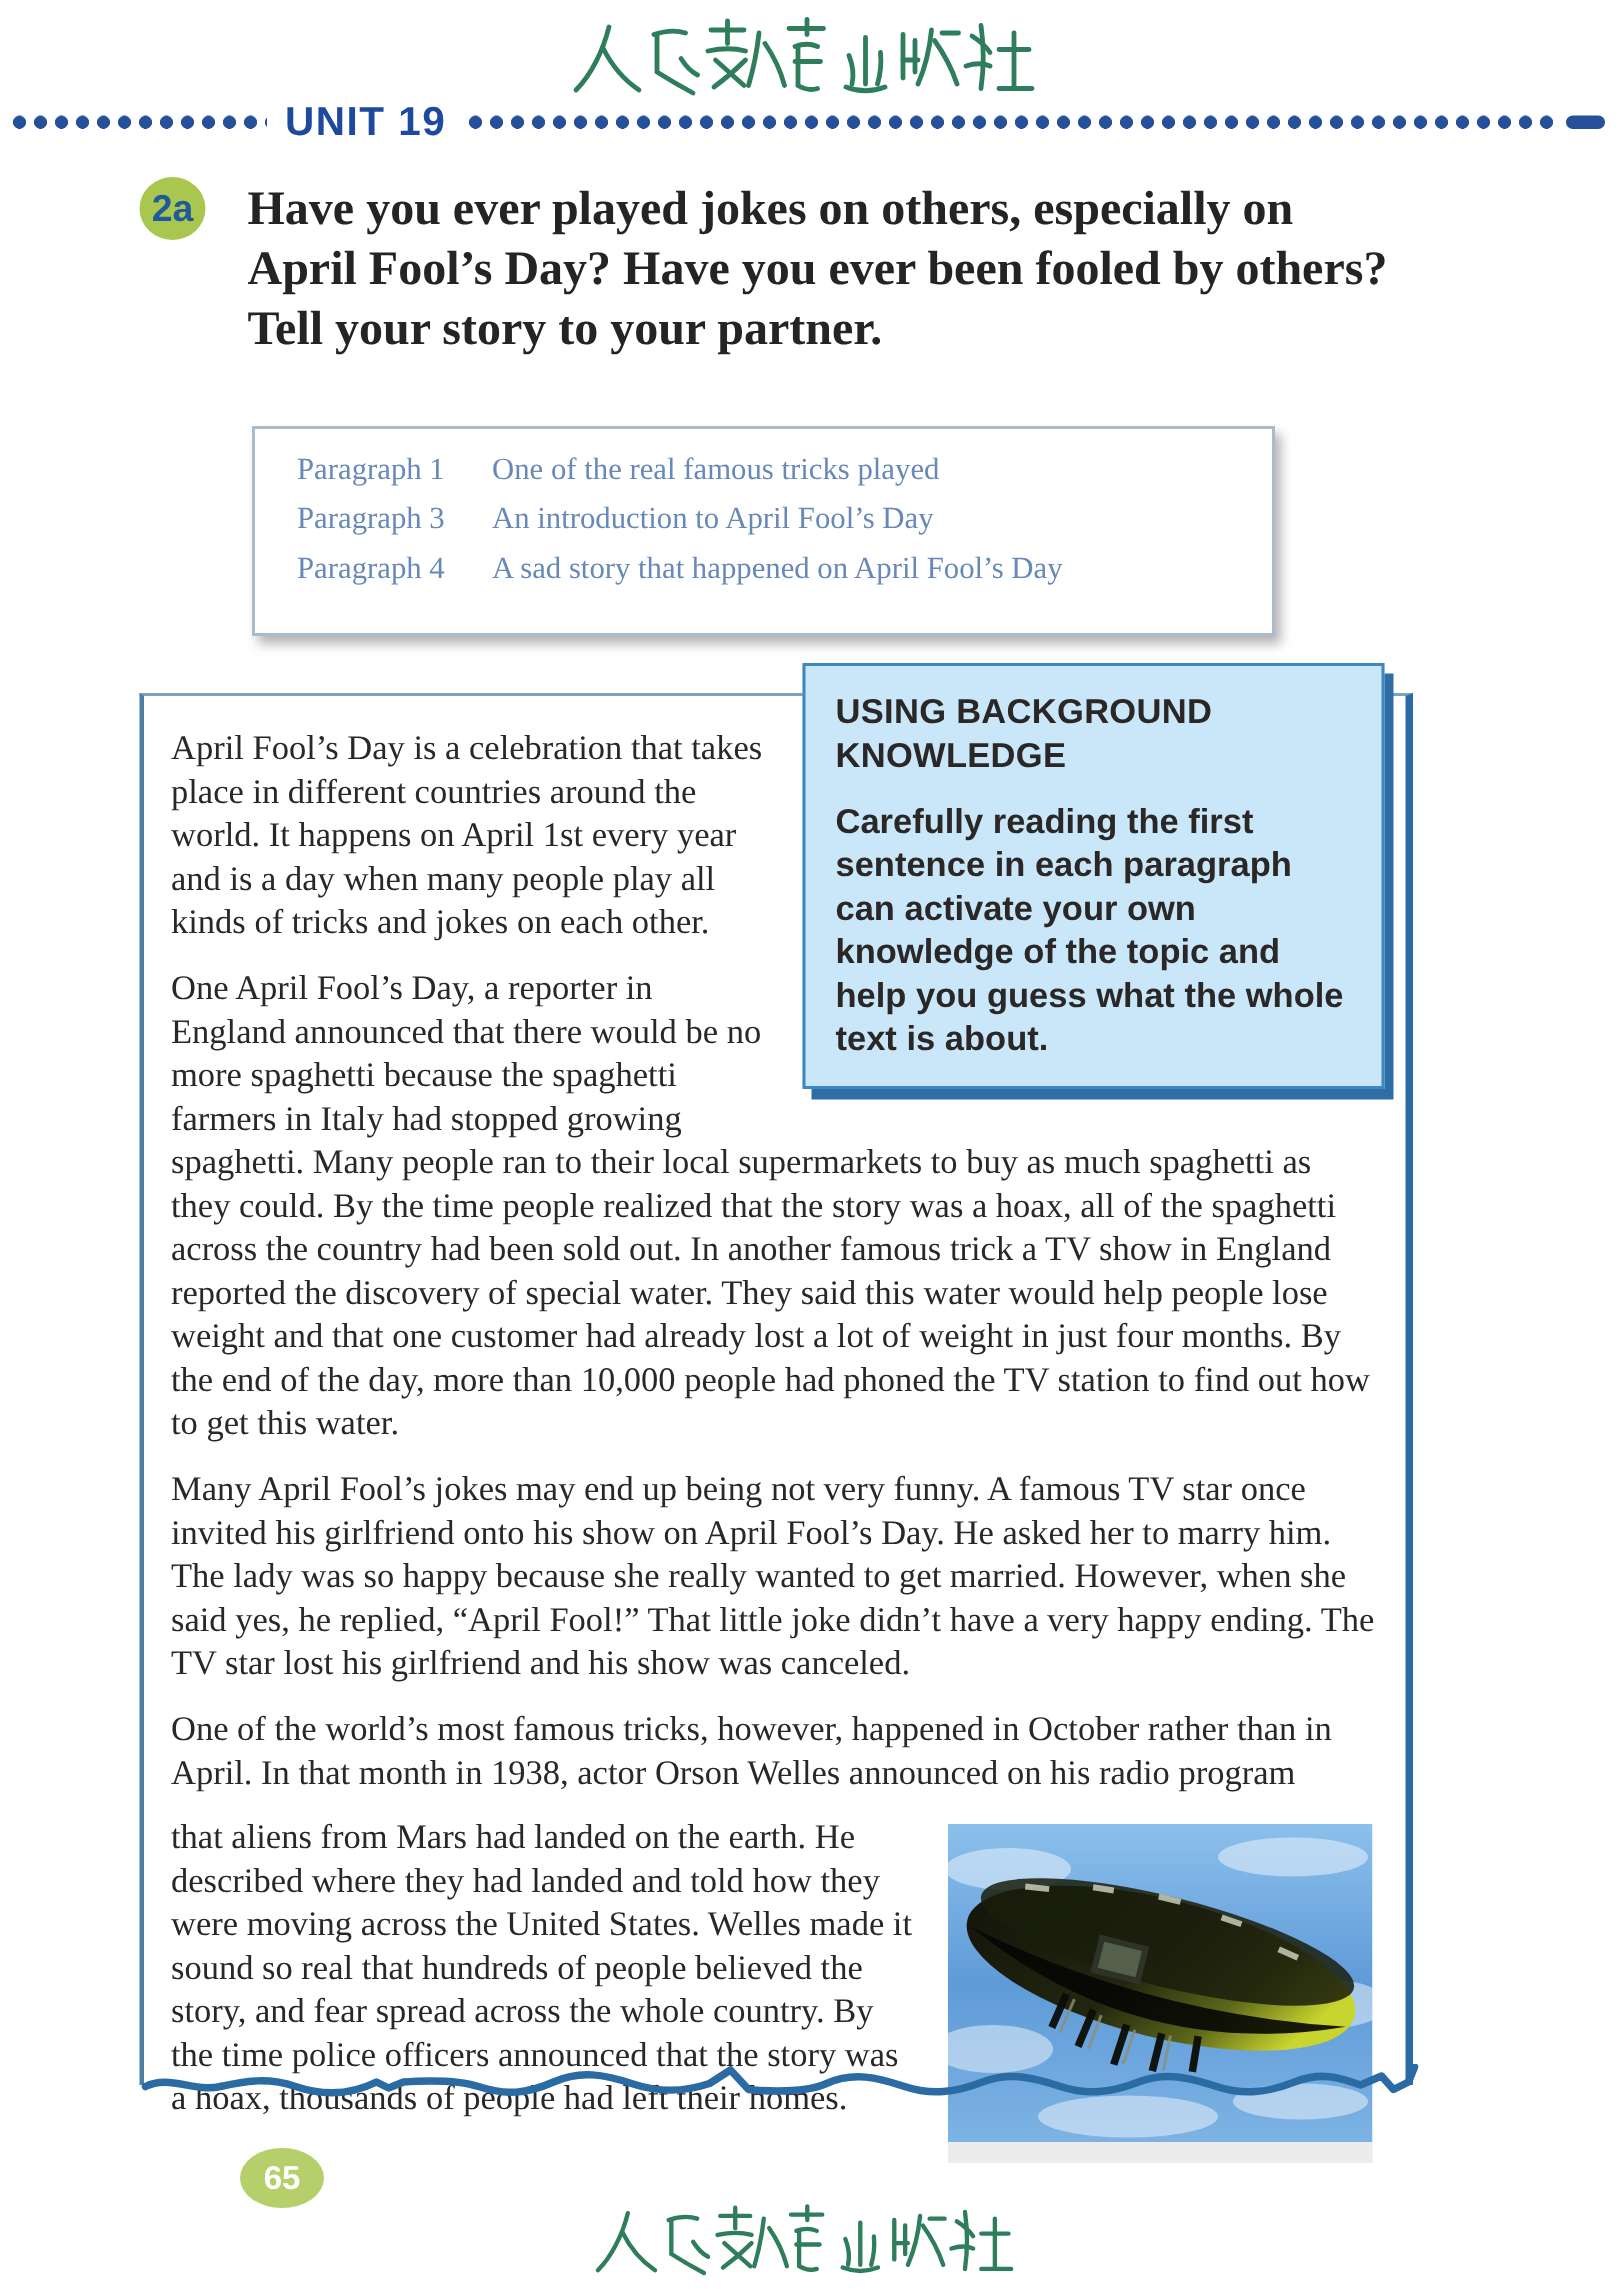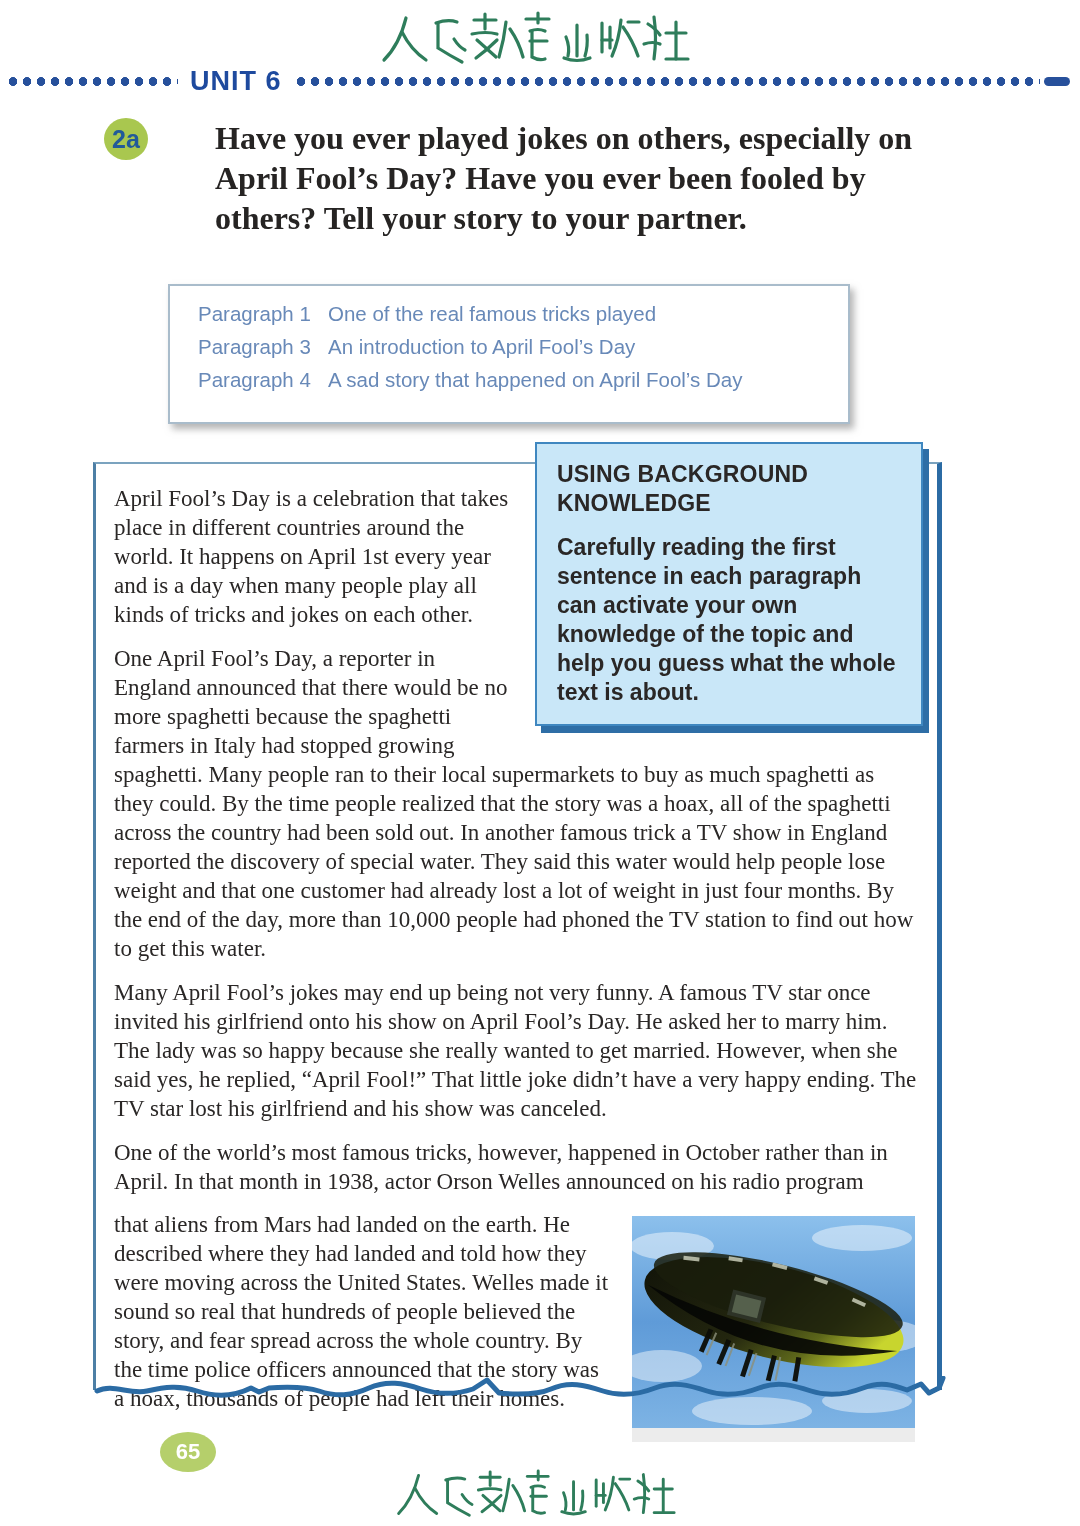--- a/index.html
+++ b/index.html
@@ -23,40 +23,40 @@
     background-size:14px 9px;background-repeat:repeat-x;background-position:left center;
   }
   .dots-left{width:172px;margin-left:6px;}
   .dots-right{flex:1;margin-right:4px;}
   .unit-label{
     font-family:"Liberation Sans",sans-serif;font-weight:bold;font-size:27px;
     color:#1e4a9e;padding:0 12px;letter-spacing:1px;white-space:nowrap;
   }
   .end-pill{width:26px;height:9px;border-radius:5px;background:#27509b;margin-right:10px;flex:0 0 auto;}
   
-  .task{position:absolute;left:104px;width:840px;display:flex;gap:39px;}
+  .task{position:absolute;left:93px;width:840px;display:flex;}
   .task-2a{top:118px;}
   .task-2b{top:205px;}
   .badge{
     flex:0 0 auto;width:44px;height:42px;border-radius:50%;background:#a9c74f;
     display:flex;align-items:center;justify-content:center;
     font-family:"Liberation Sans",sans-serif;font-weight:bold;font-size:25px;color:#215a9a;
     margin-right:28px;
   }
   .task-text{
     font-weight:bold;font-size:32px;line-height:40px;color:#262423;width:768px;
   }
   
   .match-box{
     position:absolute;left:168px;top:284px;width:682px;height:140px;
     background:#ffffff;border:2px solid #a9bccb;
     box-shadow:4px 5px 7px rgba(120,120,120,0.55);
     padding:11px 0 0 28px;box-sizing:border-box;
   }
-  .match-row{display:flex;font-family:Liberation Sans, sans-serif;font-size:20.5px;
+  .match-row{display:flex;font-family:Liberation Serif, serif;font-size:20.5px;
     color:#6889b8;line-height:33px;}
   .match-label{flex:0 0 130px;}
   
   .passage{
     position:absolute;left:93px;top:462px;width:849px;height:928px;
     border-top:2px solid #7ba3bf;border-left:3px solid #4d7fa5;border-right:5px solid #2b6ba4;
     box-sizing:border-box;background:#ffffff;
     padding:20px 20px 0 18px;
   }
   .passage p{
@@ -135,21 +135,21 @@
         <path d="M264,34 q9,-3 16,0"></path>
         <path d="M296,12 v37"></path>
         <path d="M286,23 h20"></path>
         <path d="M286,49 h22"></path>
       </g>
     </svg>
   </div>
 
   <div class="unit-row">
     <div class="dots dots-left"></div>
-    <div class="unit-label">UNIT 6</div>
+    <div class="unit-label">UNIT 19</div>
     <div class="dots dots-right"></div>
     <div class="end-pill"></div>
   </div>
 
   <div class="task task-2a">
     <div class="badge">2a</div>
     <div class="task-text">Have you ever played jokes on others, especially on April Fool’s Day? Have you ever been fooled by others? Tell your story to your partner.</div>
   </div>
 
 

